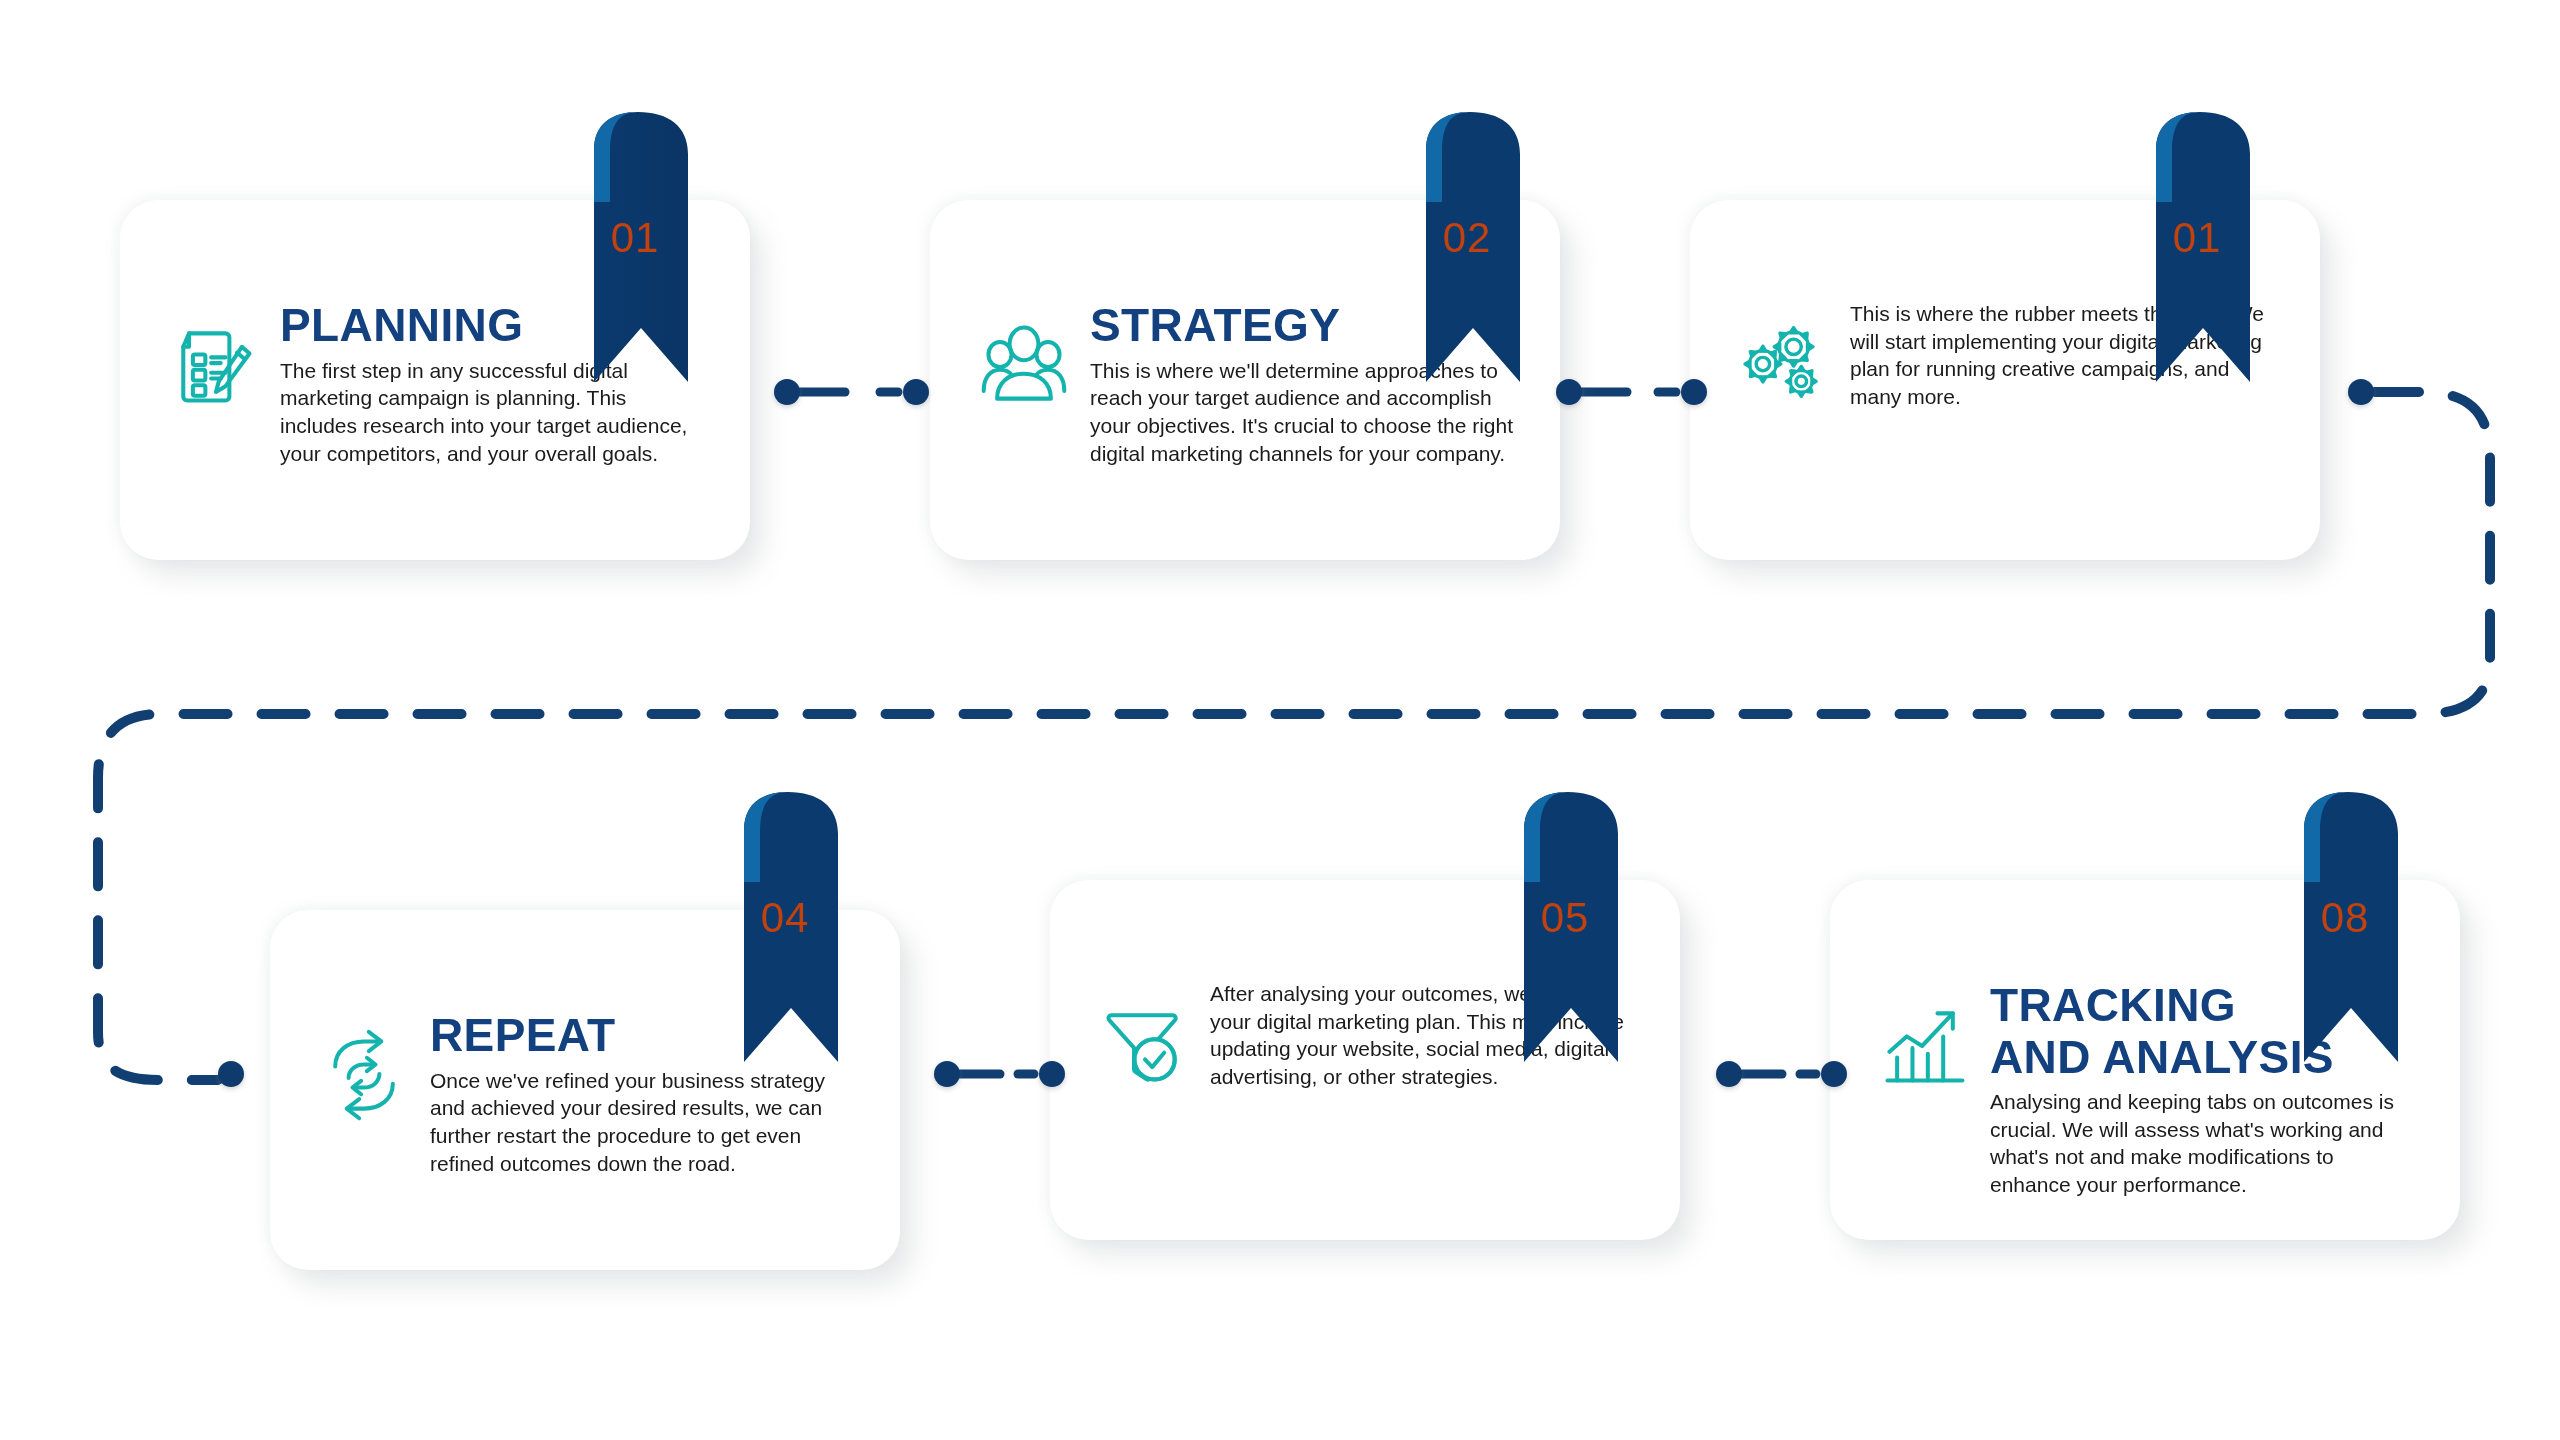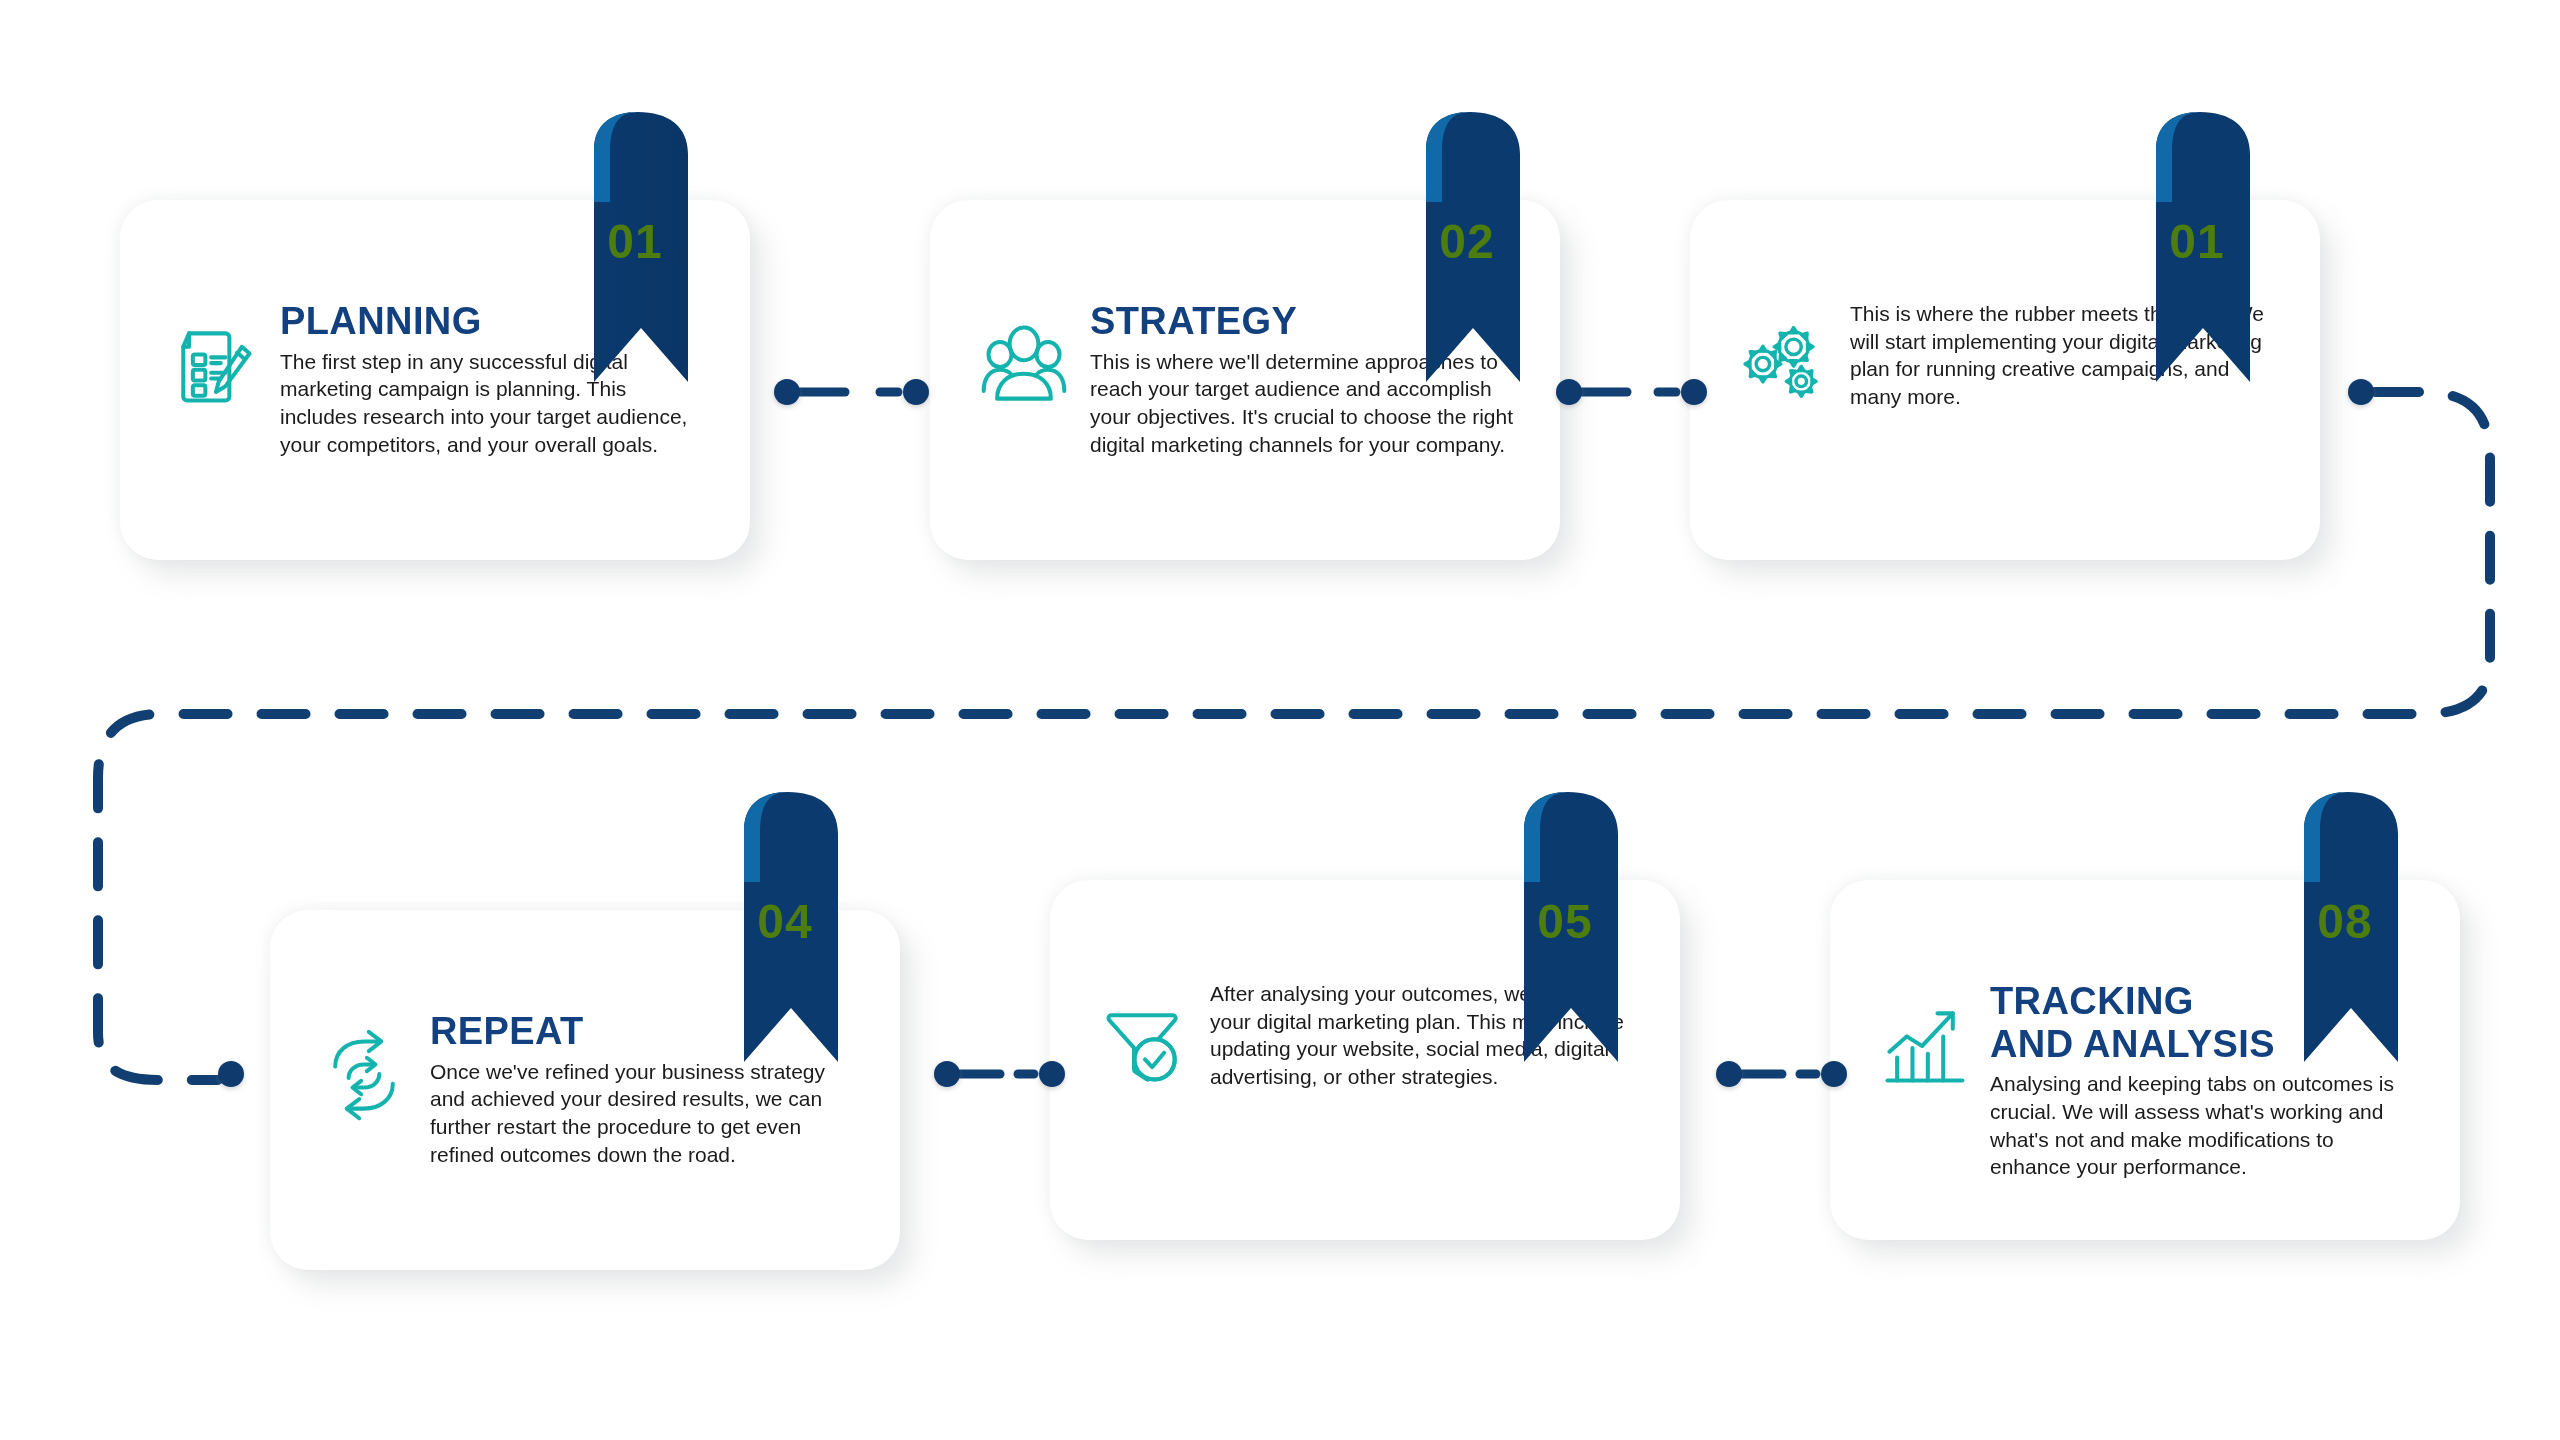--- a/index.html
+++ b/index.html
@@ -37,44 +37,44 @@
     width:96px; height:96px;
     margin-right:18px;
     margin-top:22px;
     display:flex; align-items:center; justify-content:center;
   }
   .icon-wrap svg { width:96px; height:96px; display:block; }
   .txt { flex:1 1 auto; padding-top:4px; }
   .card-title {
     color:#13407e;
     font-weight:bold;
-    font-size:38px;
+    font-size:46px;
     line-height:1.12;
     letter-spacing:0.4px;
     margin-bottom:5px;
     white-space:pre-line;
   }
   .card-body {
     color:#1b1b1b;
     font-size:21px;
     line-height:1.32;
     max-width:430px;
   }
 
   
   .ribbon { position:absolute; z-index:5; width:132px; height:272px; }
   .ribbon svg { display:block; width:132px; height:272px; }
   .ribbon-num {
     position:absolute;
     left:0; right:0;
     top:104px;
     text-align:center;
-    color:#4d7c0f;
-    font-size:48px;
-    font-weight:bold;
+    color:#c2410c;
+    font-size:42px;
+    font-weight:normal;
     letter-spacing:1px;
     z-index:6;
     pointer-events:none;
     padding-left:26px;
   }
 
   
   .dot {
     position:absolute;
     width:26px; height:26px;

